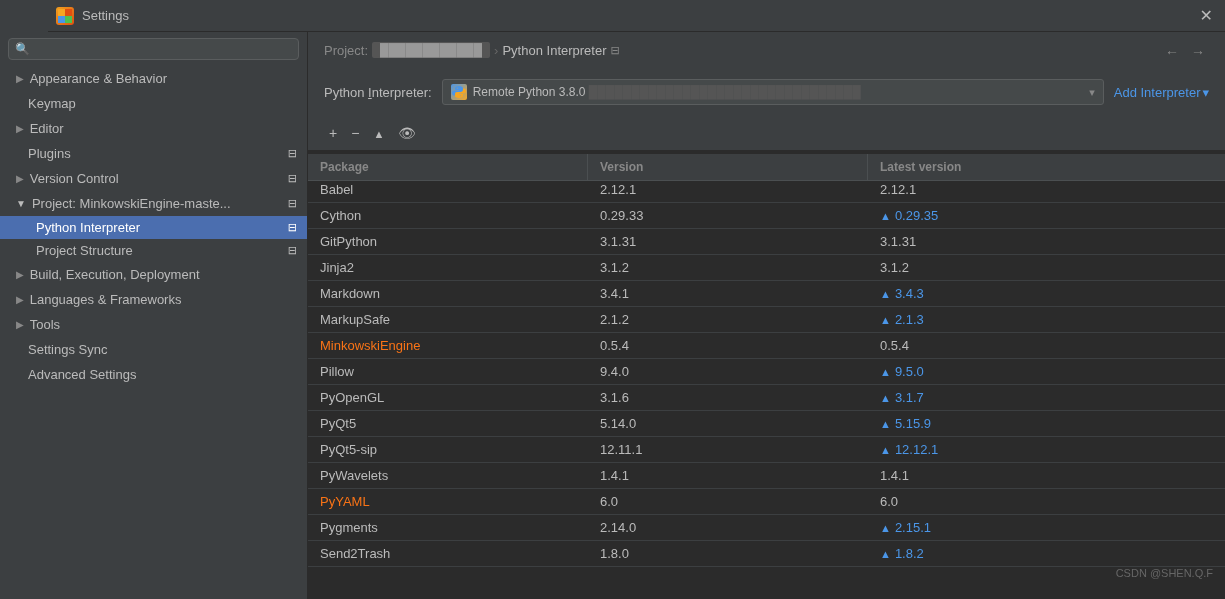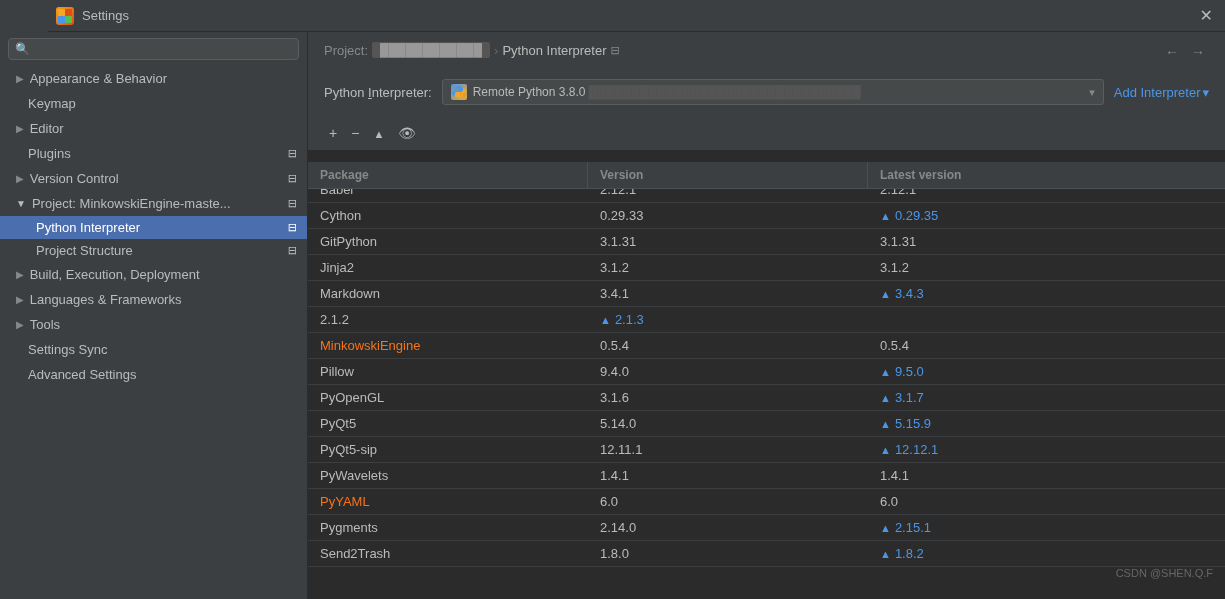--- a/index.html
+++ b/index.html
@@ -247,21 +247,21 @@
     .packages-table {
       flex: 1;
       overflow-y: auto;
     }
     .table-header {
       display: grid;
       grid-template-columns: 280px 280px 1fr;
       background: #3c3f41;
       border-bottom: 1px solid #4b4f51;
       position: sticky;
-      top: 12px;
+      top: 4px;
     }
     .th {
       padding: 6px 12px;
       color: #888;
       font-size: 12px;
       font-weight: 600;
       border-right: 1px solid #4b4f51;
     }
     .th:last-child { border-right: none; }
     .table-row {
@@ -464,20 +464,21 @@
     <div class="td name">Jinja2</div>
     <div class="td version">3.1.2</div>
     <div class="td latest">3.1.2</div>
   </div>
             <div class="table-row">
     <div class="td name">Markdown</div>
     <div class="td version">3.4.1</div>
     <div class="td latest has-upgrade"><span class="upgrade-arrow">▲ </span>3.4.3</div>
   </div>
             <div class="table-row">
+    <div class="td name">MarkupSafe</div>
     <div class="td version">2.1.2</div>
     <div class="td latest has-upgrade"><span class="upgrade-arrow">▲ </span>2.1.3</div>
   </div>
             <div class="table-row">
     <div class="td name highlight">MinkowskiEngine</div>
     <div class="td version">0.5.4</div>
     <div class="td latest">0.5.4</div>
   </div>
             <div class="table-row">
     <div class="td name">Pillow</div>

